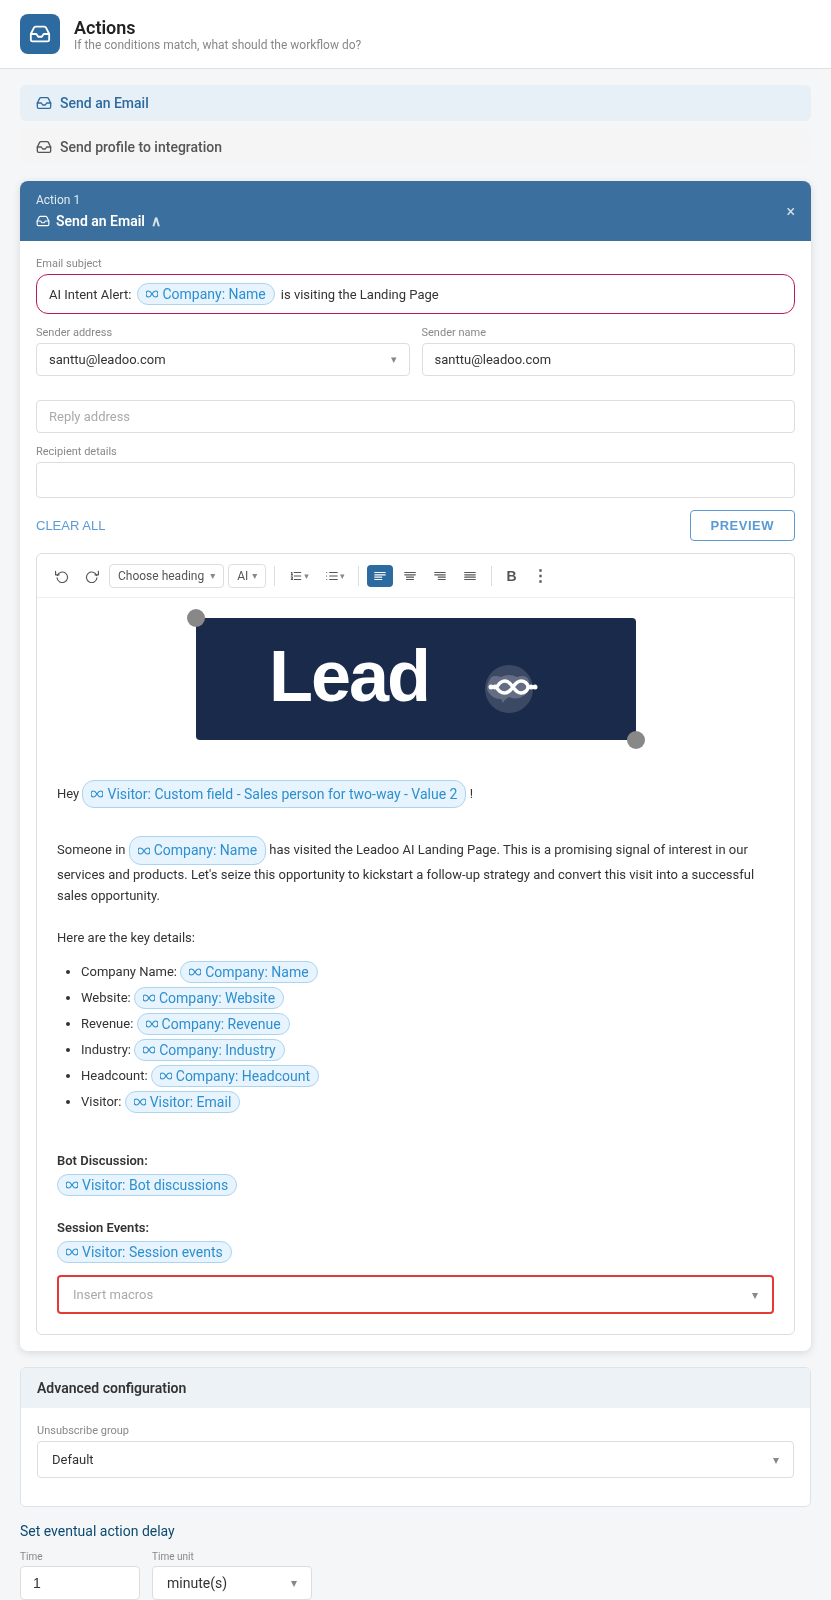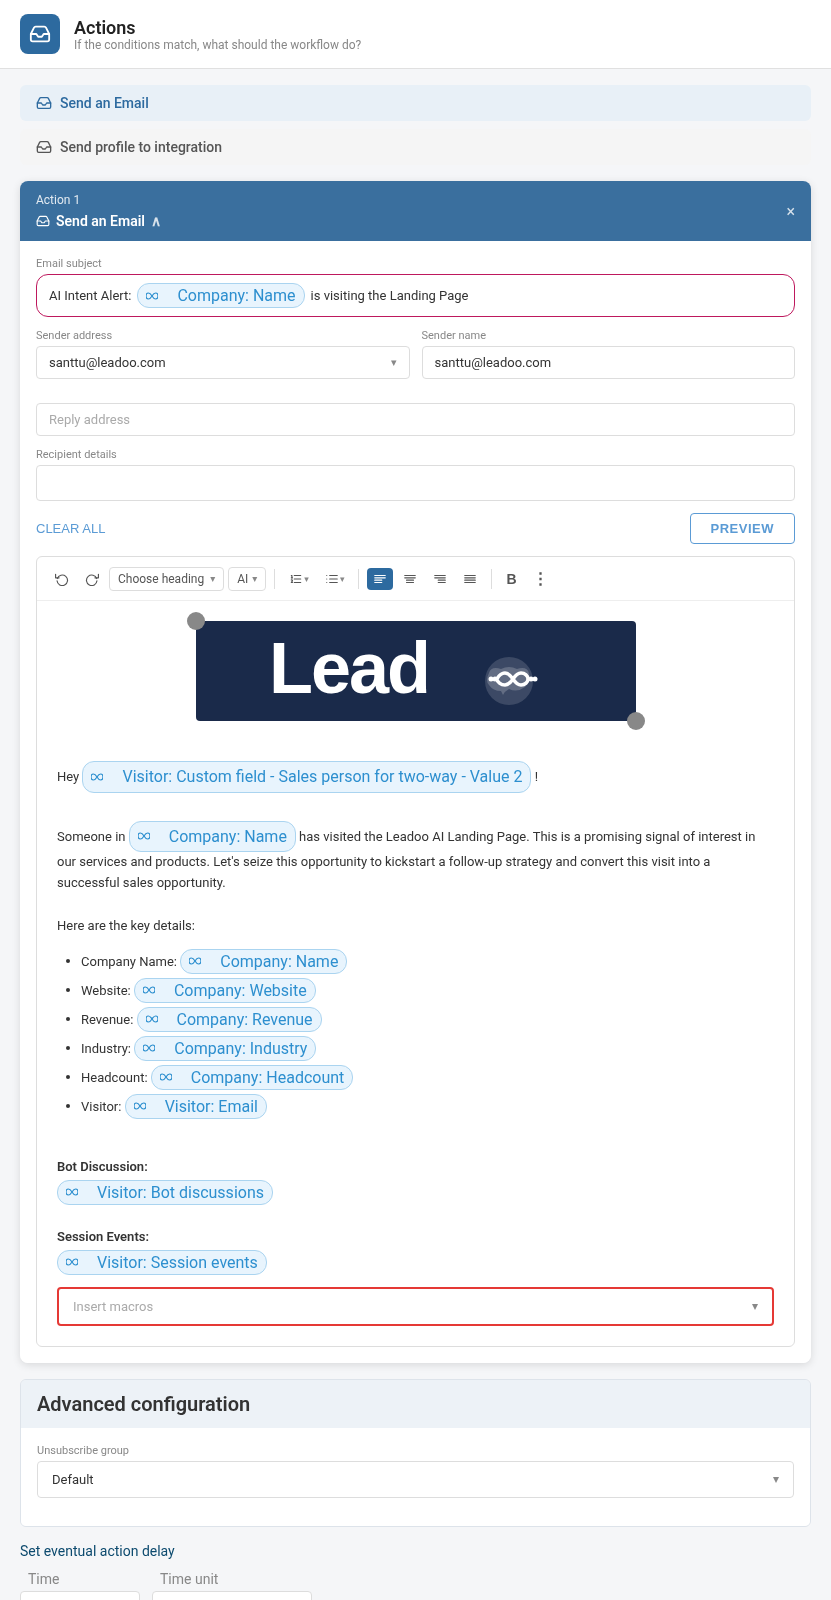--- a/index.html
+++ b/index.html
@@ -144,25 +144,25 @@
       flex-wrap: wrap;
     }
     .subject-label {
       font-size: 11px; color: #888; margin-bottom: 4px;
     }
     .pill {
       background: #e8f4fd;
       border: 1px solid #aad4f0;
       border-radius: 12px;
       padding: 2px 8px;
-      font-size: 16px;
+      font-size: 14px;
       color: #2d8fcf;
       display: inline-flex;
       align-items: center;
-      gap: 19px;
+      gap: 4px;
     }
 
     
     .actions-row {
       display: flex;
       align-items: center;
       justify-content: space-between;
       margin: 8px 0 12px 0;
     }
     .clear-all-btn {
@@ -250,21 +250,21 @@
       padding: 20px;
       min-height: 600px;
     }
     .logo-block {
       text-align: center;
       margin-bottom: 20px;
       position: relative;
     }
     .logo-img {
       width: 440px;
-      height: 100px;
+      height: 122px;
       background: #1a2a4a;
       border-radius: 4px;
       display: flex;
       align-items: center;
       justify-content: center;
       margin: 0 auto;
       padding-left: 6px;
     }
 
     .email-body-text {
@@ -311,21 +311,21 @@
     
     .advanced-config {
       margin: 16px 20px 0 20px;
       border: 1px solid #dde3ea;
       border-radius: 6px;
       overflow: hidden;
     }
     .advanced-config-header {
       background: #edf2f7;
       padding: 12px 16px;
-      font-size: 20px;
+      font-size: 14px;
       font-weight: 600;
       color: #333;
     }
     .advanced-config-body {
       background: white;
       padding: 16px;
     }
 
     
     .unsubscribe-select {
@@ -353,23 +353,22 @@
       display: flex;
       gap: 12px;
       align-items: flex-end;
     }
     .delay-input-group {
       display: flex;
       flex-direction: column;
       gap: 4px;
     }
     .delay-input-group label {
-      font-size: 14px;
+      font-size: 10px;
       color: #888;
-      margin-left: 8px;
     }
     .delay-number-input {
       border: 1px solid #ddd;
       border-radius: 4px;
       padding: 8px 12px;
       font-size: 14px;
       width: 120px;
       color: #333;
     }
     .delay-unit-select {

